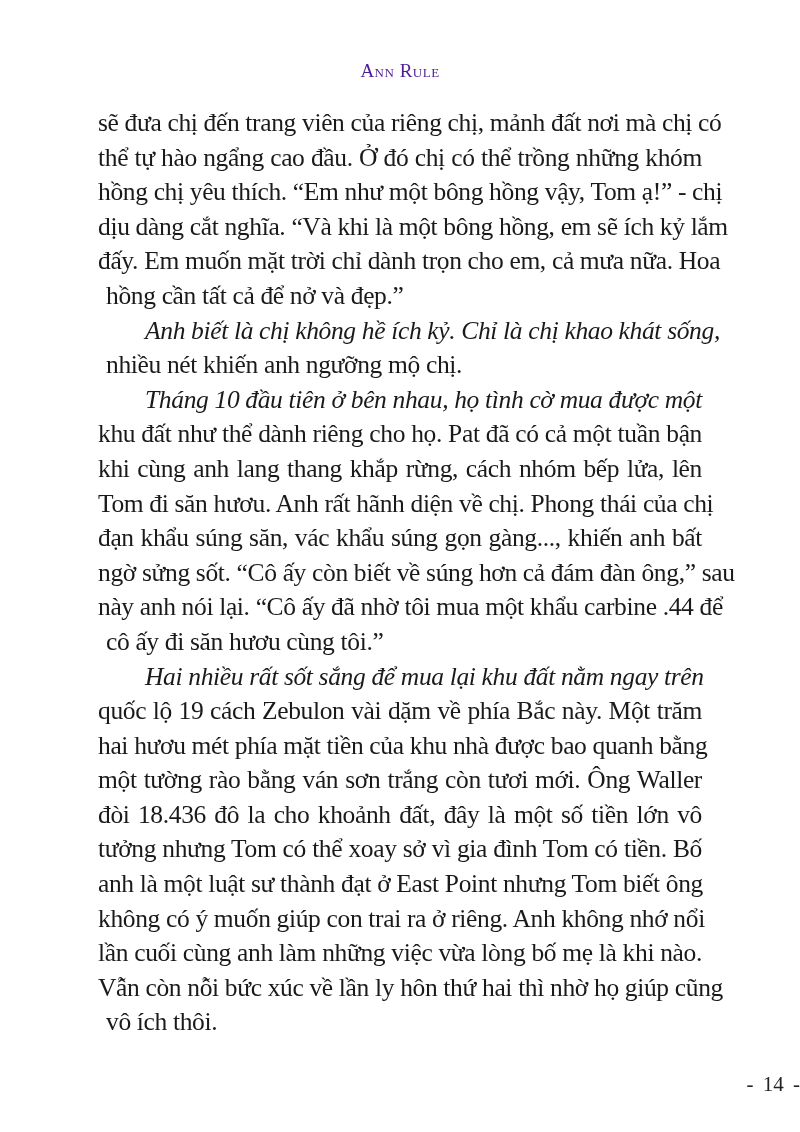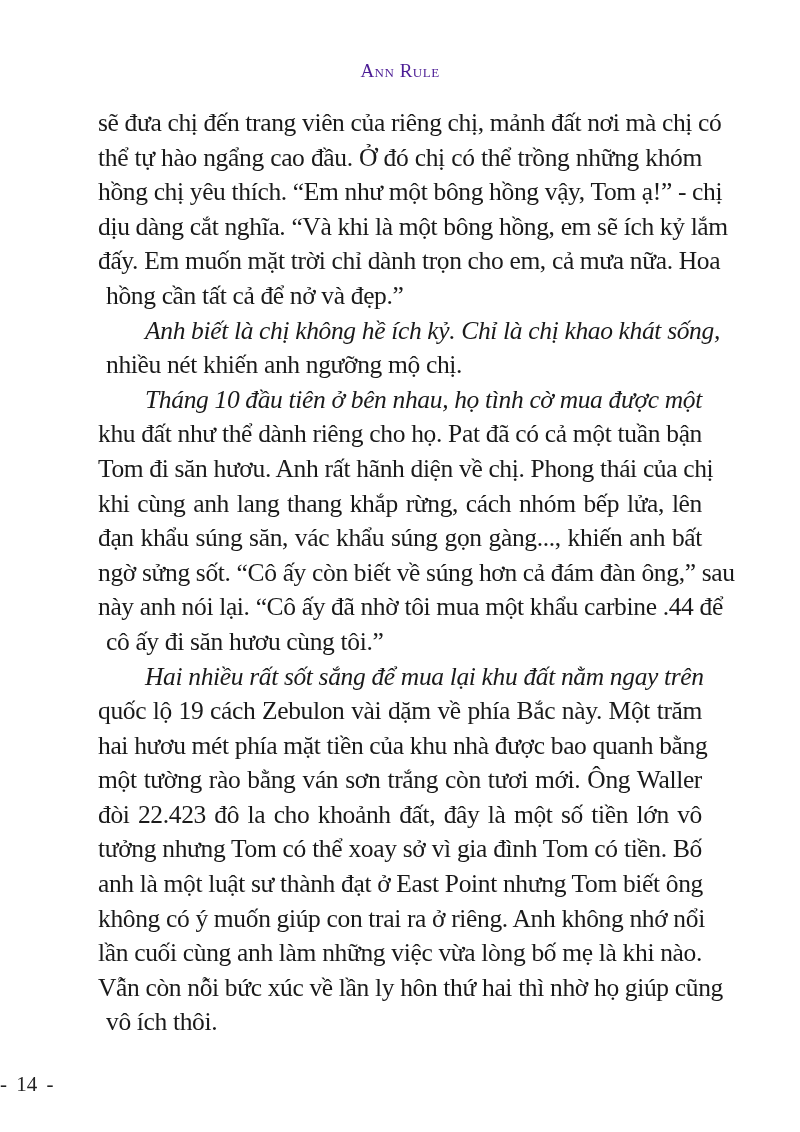--- a/index.html
+++ b/index.html
@@ -48,21 +48,21 @@
     }
     .line.indent {
       padding-left: 47px;
       font-style: italic;
     }
     .page-number {
       position: absolute;
       top: 1072px;
       left: 0;
       width: 800px;
-      text-align: left;
+      text-align: right;
       font-size: 21px;
       color: #222;
       word-spacing: 4px;
     }
   </style>
 </head>
 <body>
 
 <div class="running-header">Ann Rule</div>
 
@@ -78,34 +78,34 @@
   </div>
 
   <div>
     <span class="line indent">Anh biết là chị không hề ích kỷ. Chỉ là chị khao khát sống,</span>
     <span class="line last">nhiều nét khiến anh ngưỡng mộ chị.</span>
   </div>
 
   <div>
     <span class="line indent">Tháng 10 đầu tiên ở bên nhau, họ tình cờ mua được một</span>
     <span class="line">khu đất như thể dành riêng cho họ. Pat đã có cả một tuần bận</span>
+    <span class="line">khi cùng anh lang thang khắp rừng, cách nhóm bếp lửa, lên</span>
     <span class="line">Tom đi săn hươu. Anh rất hãnh diện về chị. Phong thái của chị</span>
-    <span class="line">khi cùng anh lang thang khắp rừng, cách nhóm bếp lửa, lên</span>
     <span class="line">đạn khẩu súng săn, vác khẩu súng gọn gàng..., khiến anh bất</span>
     <span class="line">ngờ sửng sốt. “Cô ấy còn biết về súng hơn cả đám đàn ông,” sau</span>
     <span class="line">này anh nói lại. “Cô ấy đã nhờ tôi mua một khẩu carbine .44 để</span>
     <span class="line last">cô ấy đi săn hươu cùng tôi.”</span>
   </div>
 
   <div>
     <span class="line indent">Hai nhiều rất sốt sắng để mua lại khu đất nằm ngay trên</span>
     <span class="line">quốc lộ 19 cách Zebulon vài dặm về phía Bắc này. Một trăm</span>
     <span class="line">hai hươu mét phía mặt tiền của khu nhà được bao quanh bằng</span>
     <span class="line">một tường rào bằng ván sơn trắng còn tươi mới. Ông Waller</span>
-    <span class="line">đòi 22.423 đô la cho khoảnh đất, đây là một số tiền lớn vô</span>
+    <span class="line">đòi 18.436 đô la cho khoảnh đất, đây là một số tiền lớn vô</span>
     <span class="line">tưởng nhưng Tom có thể xoay sở vì gia đình Tom có tiền. Bố</span>
     <span class="line">anh là một luật sư thành đạt ở East Point nhưng Tom biết ông</span>
     <span class="line">không có ý muốn giúp con trai ra ở riêng. Anh không nhớ nổi</span>
     <span class="line">lần cuối cùng anh làm những việc vừa lòng bố mẹ là khi nào.</span>
     <span class="line">Vẫn còn nỗi bức xúc về lần ly hôn thứ hai thì nhờ họ giúp cũng</span>
     <span class="line last">vô ích thôi.</span>
   </div>
 </div>
 
 <div class="page-number">- 14 -</div>

